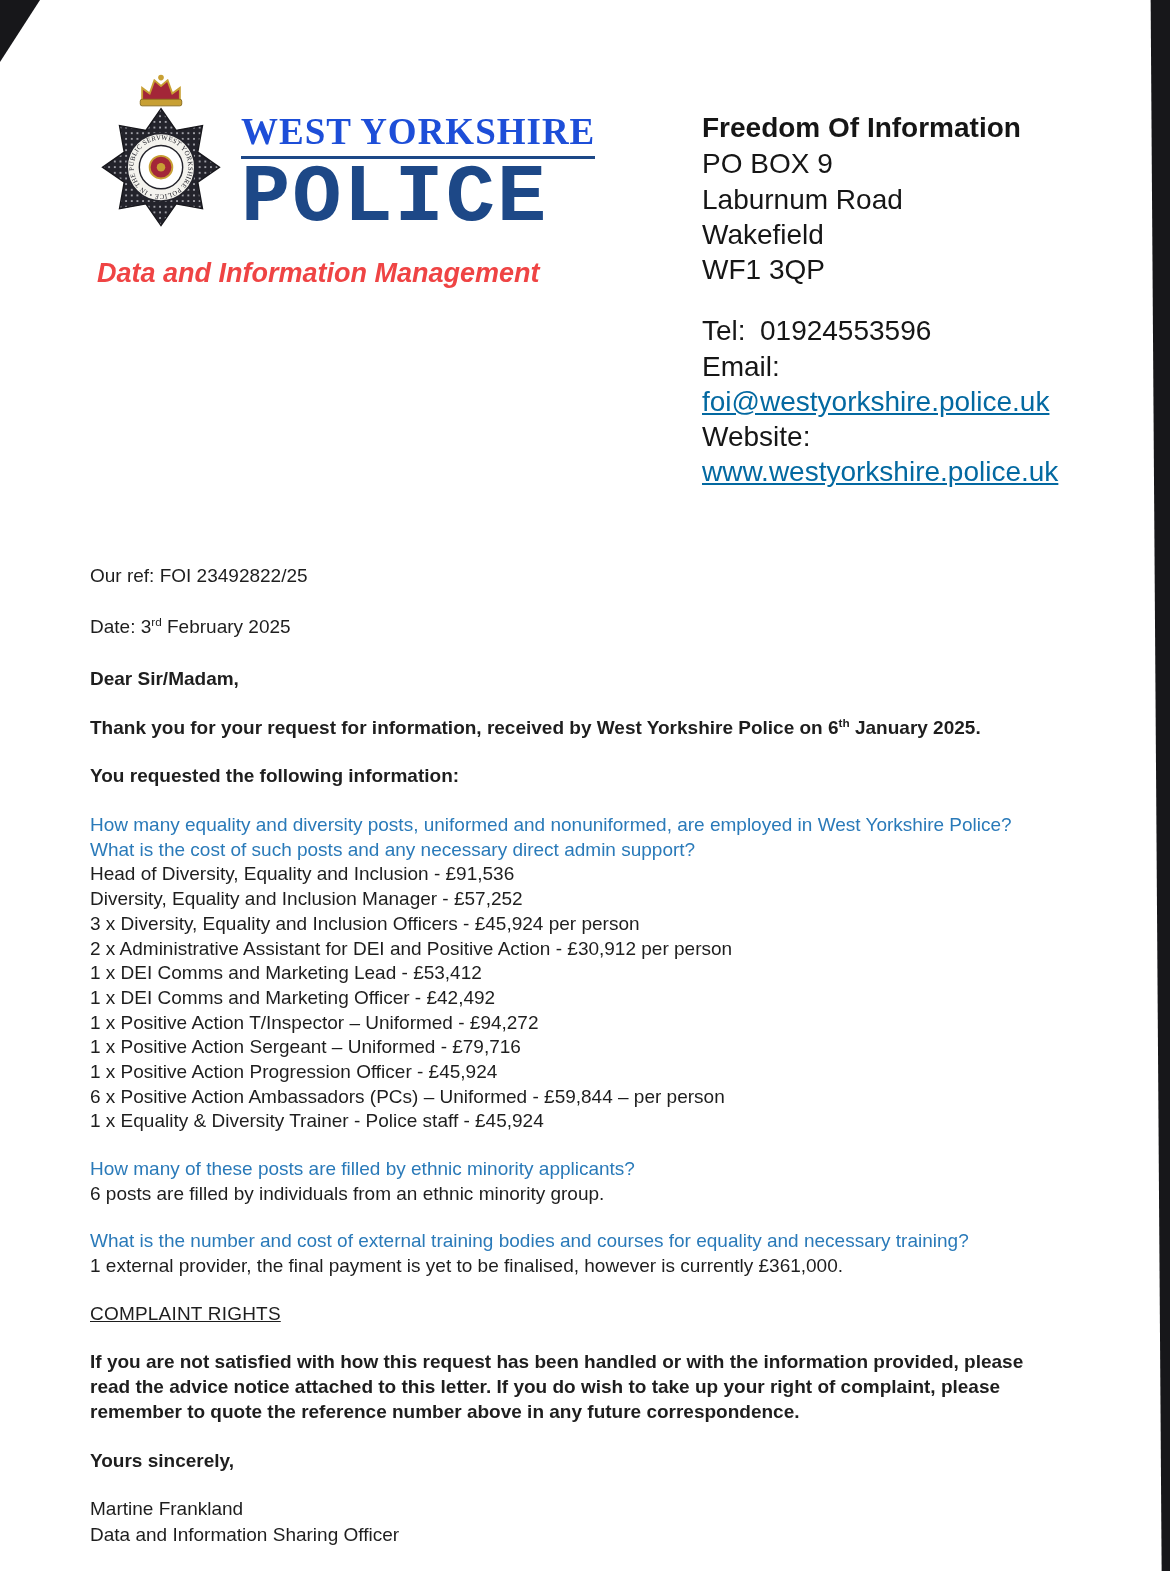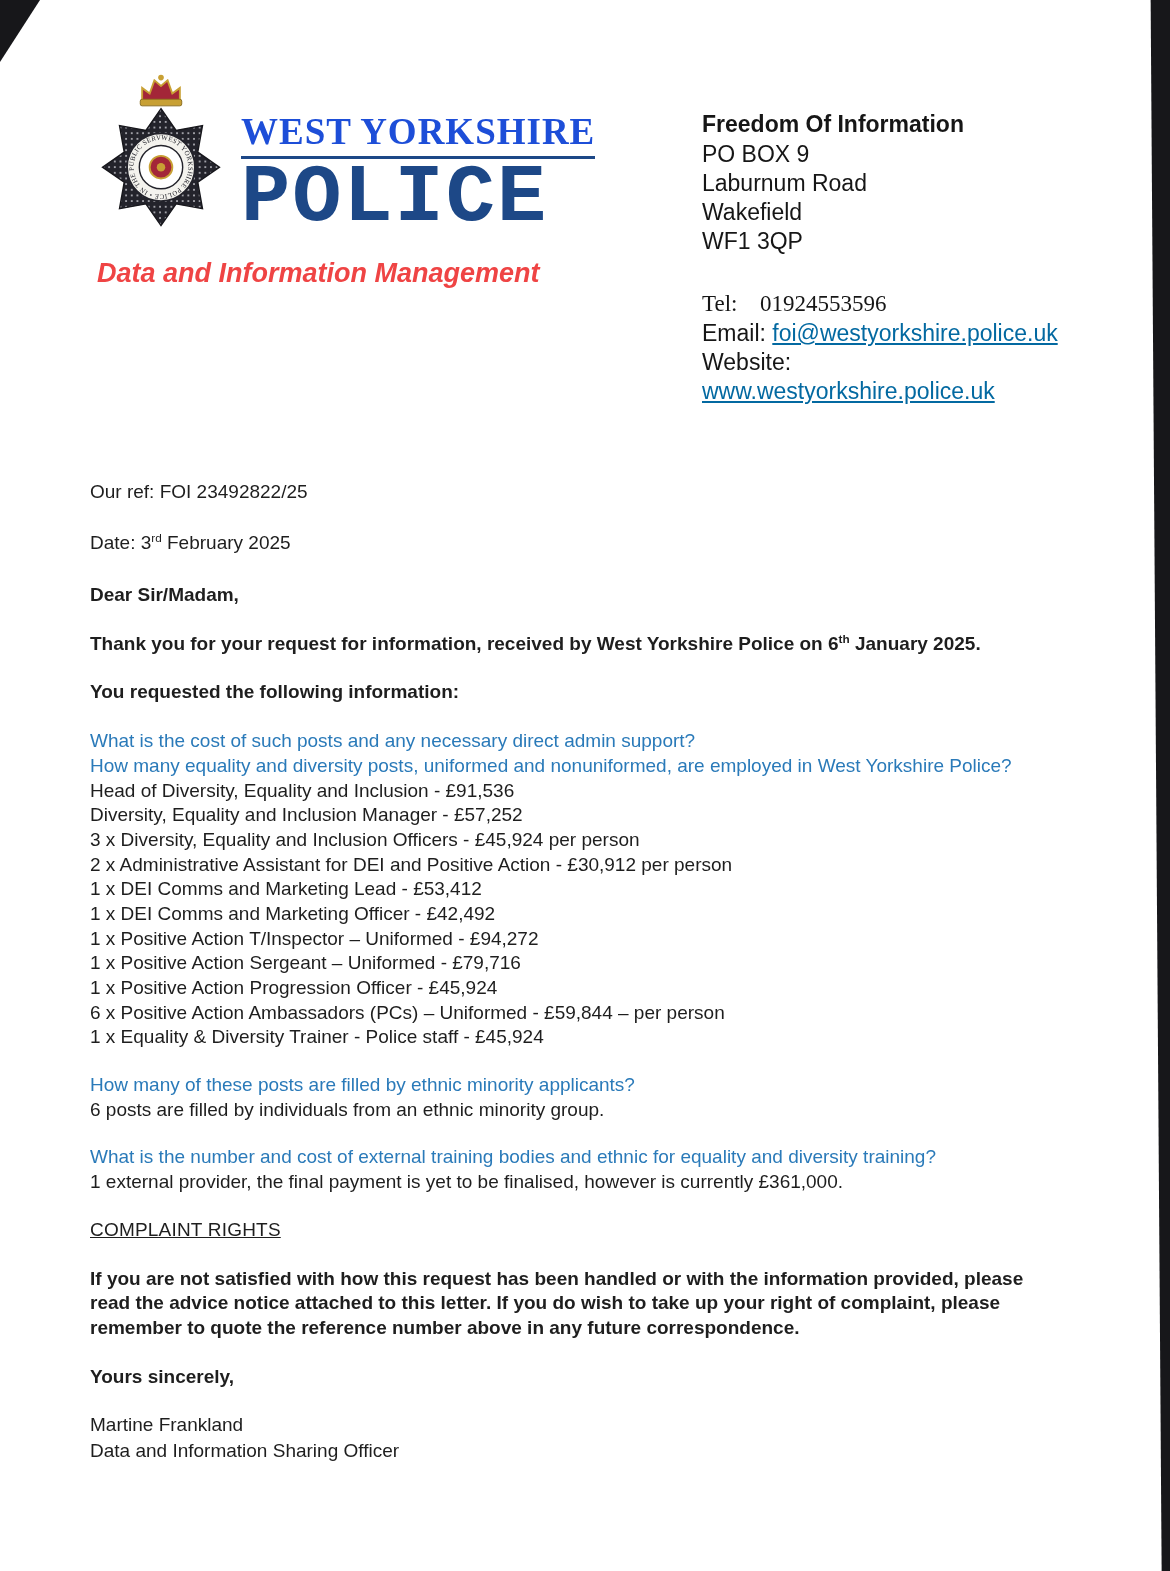--- a/index.html
+++ b/index.html
@@ -33,23 +33,23 @@
   }
   .brand-line2 {
     font-family:Liberation Mono, monospace; font-weight:700;
     font-size:82px; line-height:0.98; color:#1d4887; letter-spacing:2px;
   }
   .dept {
     font-size:27px; font-weight:700; font-style:italic;
     color:#ef4444; margin-top:16px; margin-left:2px; white-space:nowrap;
   }
 
-  .contact-col { width:378px; padding-top:42px; font-size:23px; line-height:1.26; color:#161616; }
+  .contact-col { width:378px; padding-top:42px; font-size:28px; line-height:1.26; color:#161616; }
   .contact-title { font-weight:700; margin-bottom:1px; }
-  .tel-row { margin-top:34px;font-family:Liberation Serif, serif; }
+  .tel-row { margin-top:26px; }
   .tel-label { display:inline-block; min-width:58px; }
   .contact-col a { color:#0369a1; text-decoration:underline; cursor:pointer; }
 
   
   .letter-body { margin:74px 88px 0 90px; width:972px; font-size:19px; line-height:1.3; }
   .para { margin-bottom:24px;font-weight:bold; }
   .para-wide { margin-bottom:27px; }
   .q { color:#2a7ab9; }
   .block { margin-bottom:23px; }
   .block div { margin:0; }
@@ -130,22 +130,22 @@
 
   <p class="para-wide"><span>Date: 3</span><sup>rd</sup><span> February 2025</span></p>
 
   <p class="para">Dear Sir/Madam,</p>
 
   <p class="para"><span>Thank you for your request for information, received by West Yorkshire Police on 6</span><sup>th</sup><span> January 2025.</span></p>
 
   <p class="para">You requested the following information:</p>
 
   <div class="block">
+    <div class="q">How many equality and diversity posts, uniformed and nonuniformed, are employed in West Yorkshire Police?</div>
     <div class="q">What is the cost of such posts and any necessary direct admin support?</div>
-    <div class="q">How many equality and diversity posts, uniformed and nonuniformed, are employed in West Yorkshire Police?</div>
     <div>
 
     <div>Head of Diversity, Equality and Inclusion - £91,536</div>
         <div>Diversity, Equality and Inclusion Manager - £57,252</div>
         <div>3 x Diversity, Equality and Inclusion Officers - £45,924 per person</div>
         <div>2 x Administrative Assistant for DEI and Positive Action - £30,912 per person</div>
         <div>1 x DEI Comms and Marketing Lead - £53,412</div>
         <div>1 x DEI Comms and Marketing Officer - £42,492</div>
         <div>1 x Positive Action T/Inspector – Uniformed - £94,272</div>
         <div>1 x Positive Action Sergeant – Uniformed - £79,716</div>
@@ -154,21 +154,21 @@
         <div>1 x Equality &amp; Diversity Trainer - Police staff - £45,924</div>
       </div>
   </div>
 
   <div class="block">
     <div class="q">How many of these posts are filled by ethnic minority applicants?</div>
     <div>6 posts are filled by individuals from an ethnic minority group.</div>
   </div>
 
   <div class="block">
-    <div class="q">What is the number and cost of external training bodies and ethnic for equality and diversity training?</div>
+    <div class="q">What is the number and cost of external training bodies and courses for equality and necessary training?</div>
     <div>1 external provider, the final payment is yet to be finalised, however is currently £361,000.</div>
   </div>
 
   <p class="complaint-heading">COMPLAINT RIGHTS</p>
 
   <p class="para">If you are not satisfied with how this request has been handled or with the information provided, please read the advice notice attached to this letter. If you do wish to take up your right of complaint, please remember to quote the reference number above in any future correspondence.</p>
 
   <p class="para">Yours sincerely,</p>
 
   <div>

